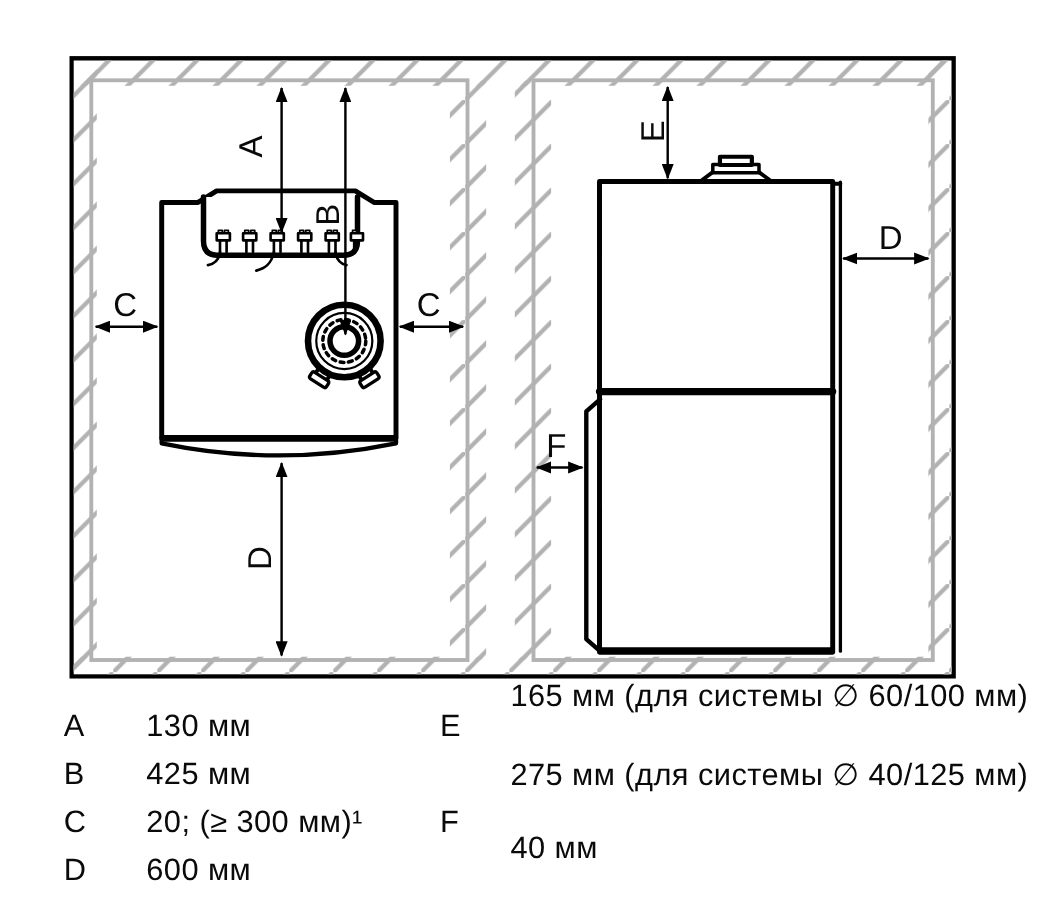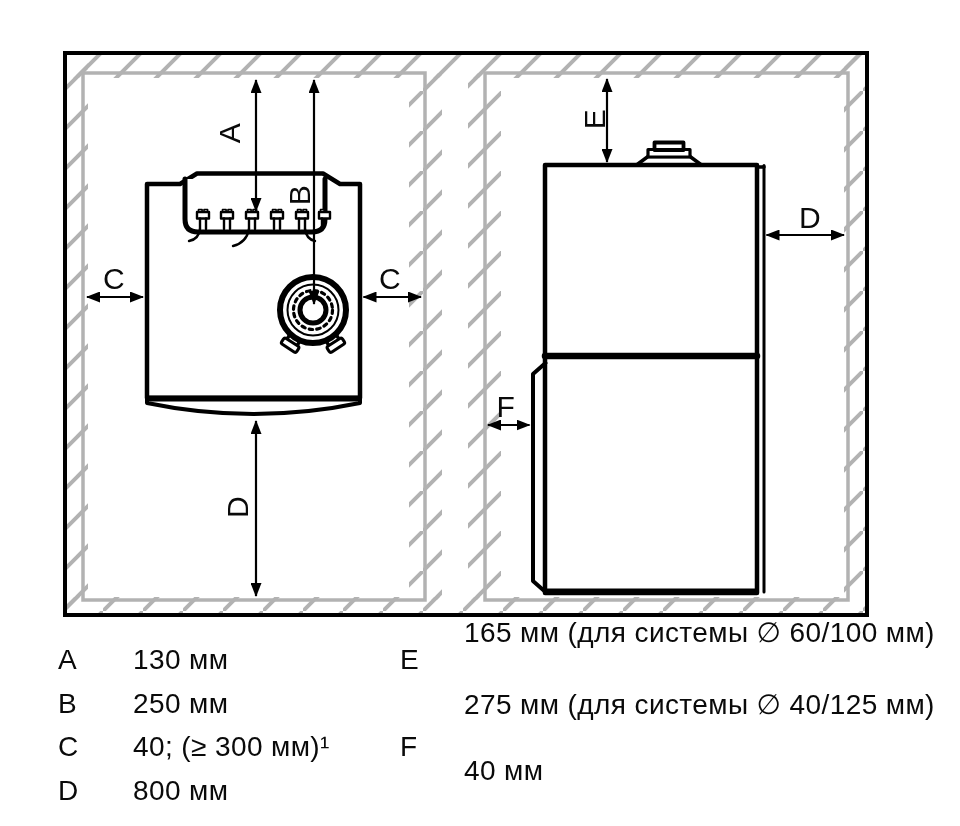--- a/index.html
+++ b/index.html
@@ -160,27 +160,27 @@
       <text x="747" y="166" dominant-baseline="central">D</text>
       <text x="443" y="355" dominant-baseline="central">F</text>
     </g>
   </svg>
 
   <div>
     <span class="lg" style="left:58px;top:644px">A</span>
     <span class="lg" style="left:133px;top:644px">130 мм</span>
 
     <span class="lg" style="left:58px;top:688px">B</span>
-    <span class="lg" style="left:133px;top:688px">250 мм</span>
+    <span class="lg" style="left:133px;top:688px">425 мм</span>
 
     <span class="lg" style="left:58px;top:731px">C</span>
-    <span class="lg" style="left:133px;top:731px">40; (≥ 300 мм)¹</span>
+    <span class="lg" style="left:133px;top:731px">20; (≥ 300 мм)¹</span>
 
     <span class="lg" style="left:58px;top:775px">D</span>
-    <span class="lg" style="left:133px;top:775px">800 мм</span>
+    <span class="lg" style="left:133px;top:775px">600 мм</span>
 
     <span class="lg" style="left:400px;top:644px">E</span>
     <span class="lg" style="left:464px;top:616px">165 мм (для системы ∅ 60/100 мм)</span>
 
     <span class="lg" style="left:400px;top:688px"></span>
     <span class="lg" style="left:464px;top:688px">275 мм (для системы ∅ 40/125 мм)</span>
 
     <span class="lg" style="left:400px;top:731px">F</span>
     <span class="lg" style="left:464px;top:755px">40 мм</span>
   </div>

